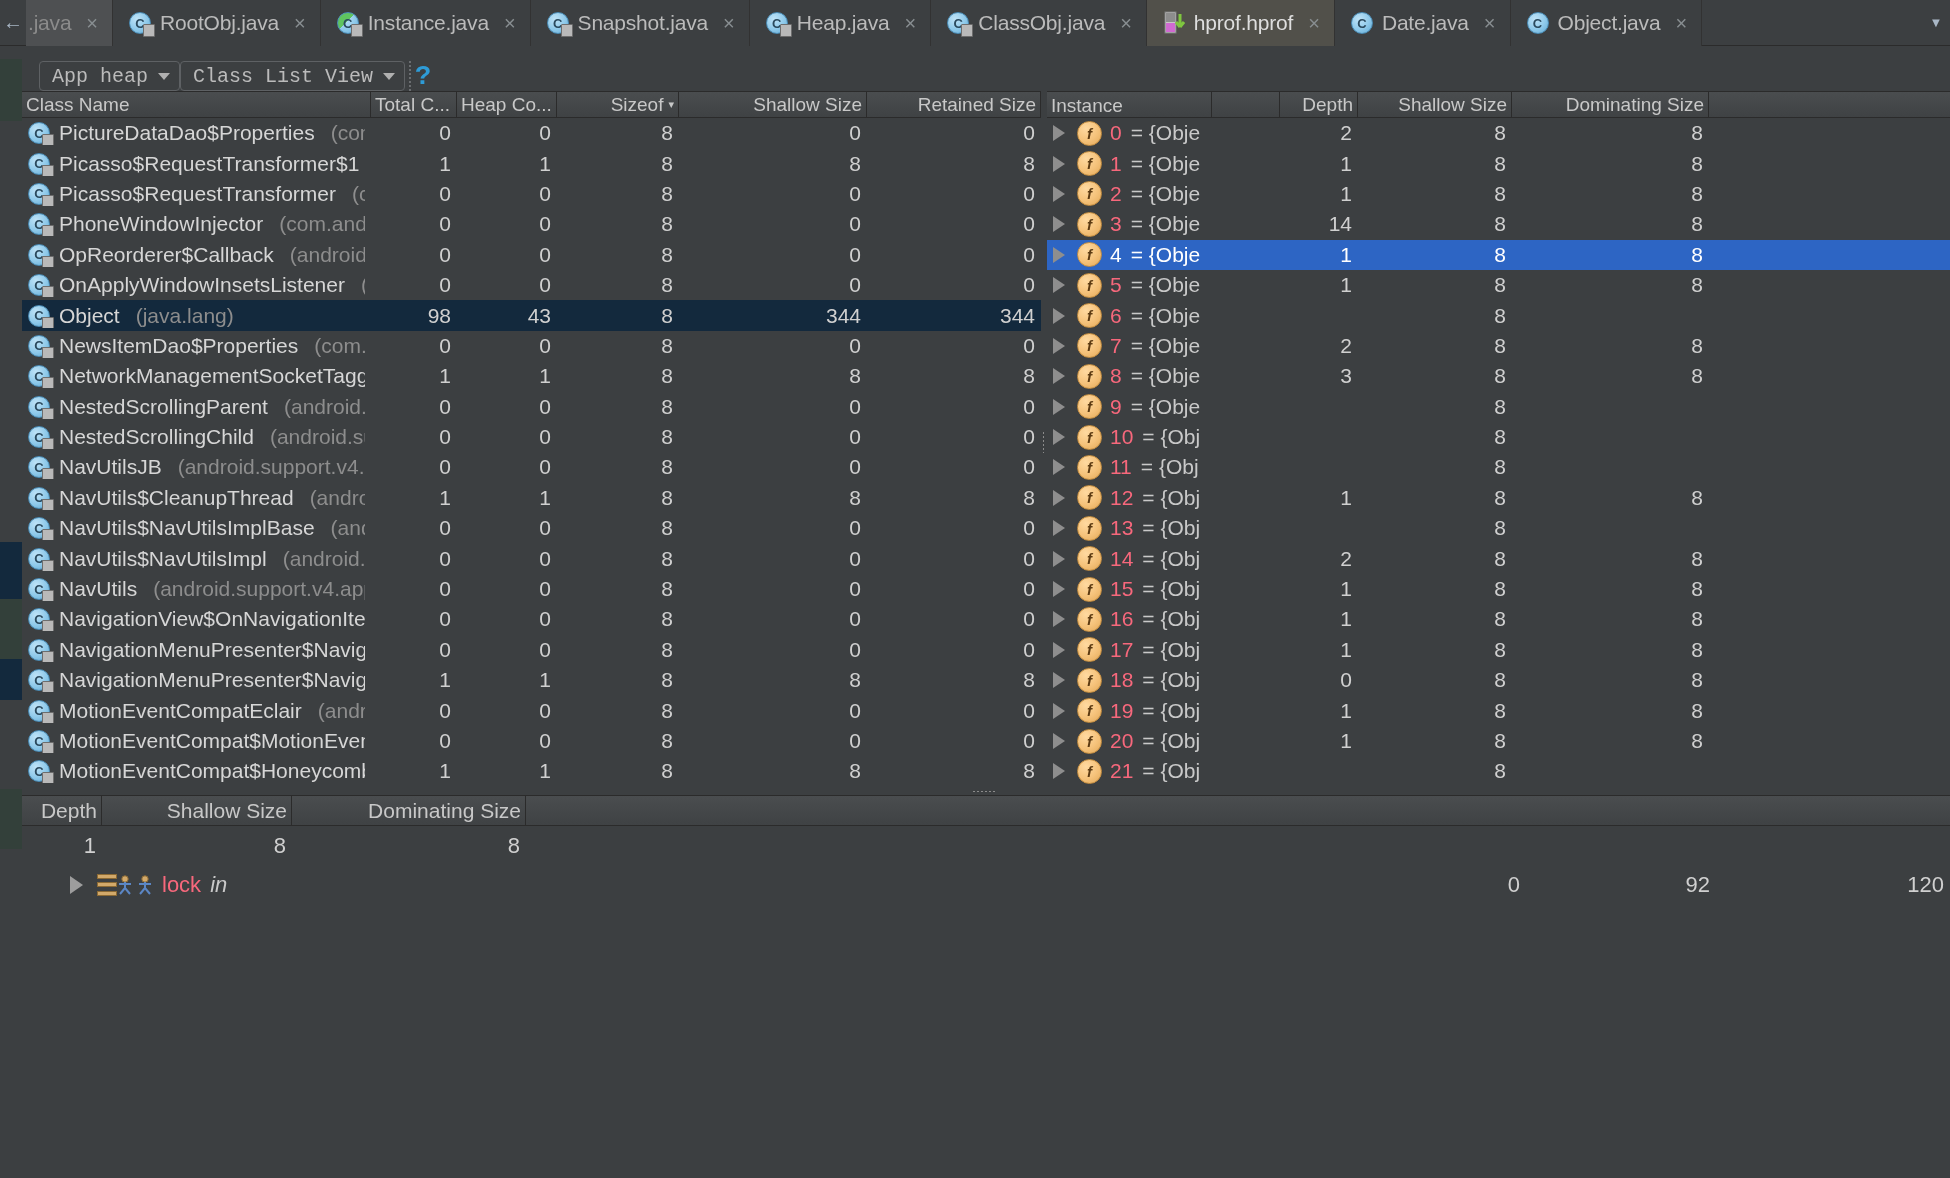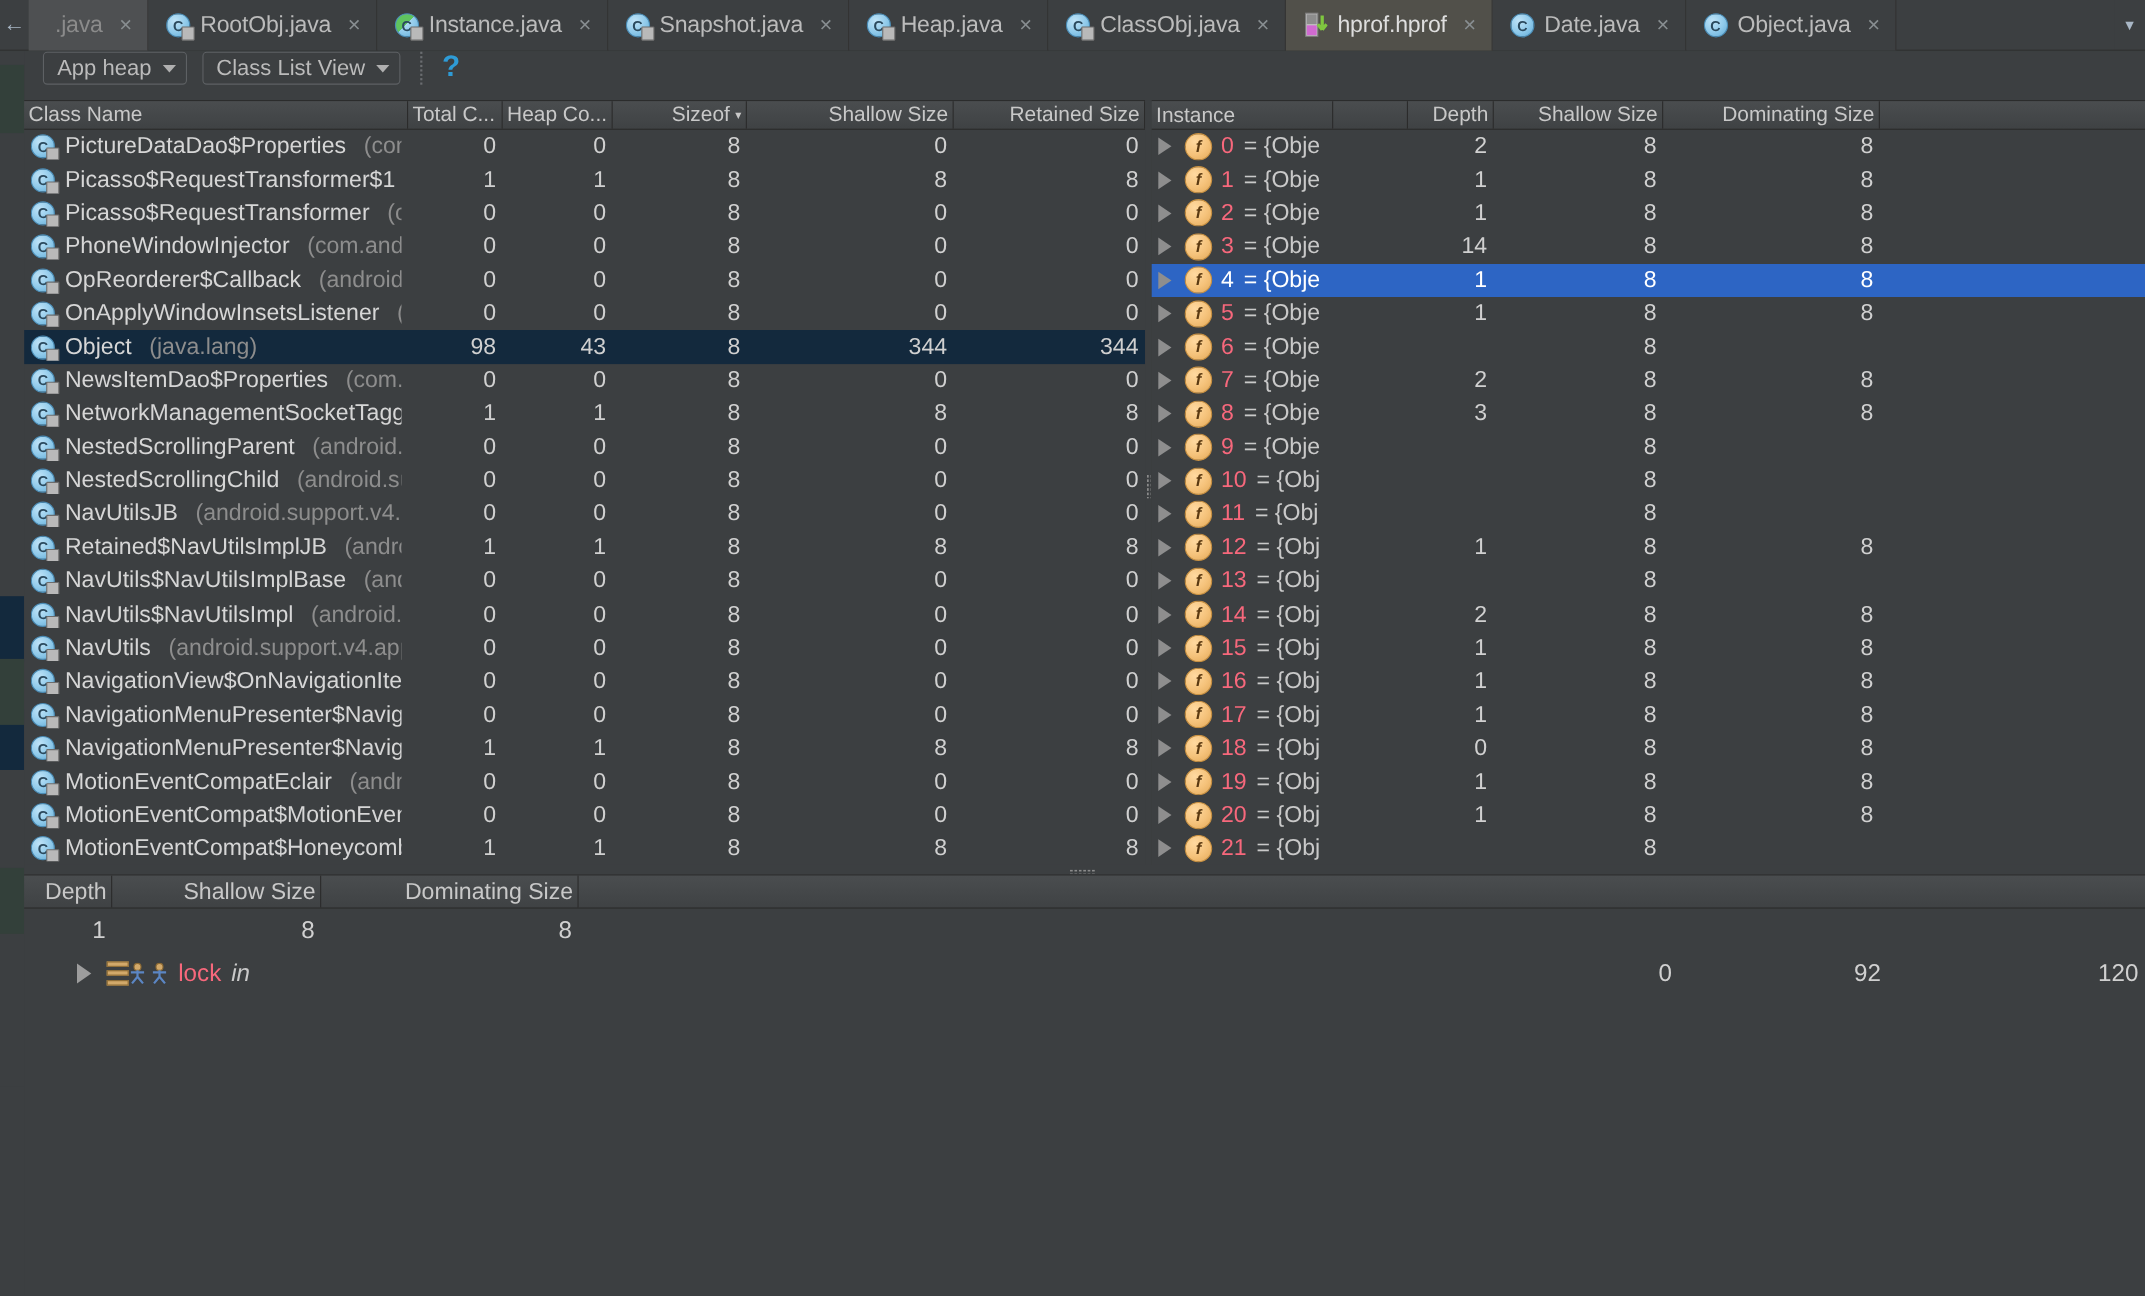--- a/index.html
+++ b/index.html
@@ -21,21 +21,21 @@
     width:26px; display:flex; align-items:center; justify-content:center;
     color:#a9b7c6; font-size:20px; background:#3c3f41;
   }
   .tab{
     display:flex; align-items:center; gap:9px;
     padding:0 14px 0 16px; height:46px;
     background:#3c3f41; color:#bbbbbb; font-size:21px;
     border-right:1px solid #323232;
     white-space:nowrap; position:relative;
   }
-  .tab.partial{ background:#4e5052; color:#8b8b8b; padding-left:24px; }
+  .tab.partial{ background:#4e5052; color:#8b8b8b; padding-left:2px; }
   .tab.active{ background:#51504a; color:#dedede; }
   .tab .lbl{ font-size:21px; letter-spacing:-0.2px; }
   .tab .close{ color:#888e91; font-size:20px; margin-left:6px; }
   .tab-overflow{
     width:28px; display:flex; align-items:center; justify-content:center;
     color:#a9b7c6; font-size:13px; background:#3c3f41;
   }
 
   
   .ic-class{
@@ -55,22 +55,23 @@
       linear-gradient(135deg,#5fc45f 0%,#5fc45f 45%,transparent 45%),
       radial-gradient(circle at 35% 30%,#bfe3f7 0%,#8ec9ea 55%,#5fa9d4 100%);
   }
   .ic-hprof{
     width:22px;height:24px;flex:none;position:relative;
   }
 
   
   .toolbar{
     position:absolute; left:22px; top:47px; width:1928px; height:44px;
-    background:#3c3f41; display:flex; align-items:flex-start; gap:14px;
+    background:#3c3f41; display:flex; align-items:flex-end; 
     padding-left:17px;
+    font-family:Liberation Mono, monospace;
   }
   .combo{
     display:inline-flex; align-items:center; gap:10px;
     height:30px; padding:0 9px 0 12px;
     border:1px solid #5e6164; border-radius:4px;
     background:#3c3f41; color:#bbbbbb; font-size:20px;
     white-space:nowrap;
   }
   .caret{ width:0;height:0;border-left:6px solid transparent;border-right:6px solid transparent;border-top:7px solid #b0b0b0; }
   .tb-sep{ width:1px;height:30px;border-left:2px dotted #6a6d70; margin:0 4px; }
@@ -438,21 +439,21 @@
         <div class="cell r" style="width: 86px;">0</div>
         <div class="cell r" style="width: 100px;">0</div>
         <div class="cell r" style="width: 122px;">8</div>
         <div class="cell r" style="width: 188px;">0</div>
         <div class="cell r" style="width: 174px;">0</div>
       </div>
       <div class="row">
         <div class="cell" style="width: 349px;">
           <span class="cname">
             <span class="ic-class lock">C</span>
-            <span class="n">Retained$NavUtilsImplJB</span>
+            <span class="n">NavUtils$CleanupThread</span>
             <span class="pkg">(android.s</span>
           </span>
         </div>
         <div class="cell r" style="width: 86px;">1</div>
         <div class="cell r" style="width: 100px;">1</div>
         <div class="cell r" style="width: 122px;">8</div>
         <div class="cell r" style="width: 188px;">8</div>
         <div class="cell r" style="width: 174px;">8</div>
       </div>
       <div class="row">

